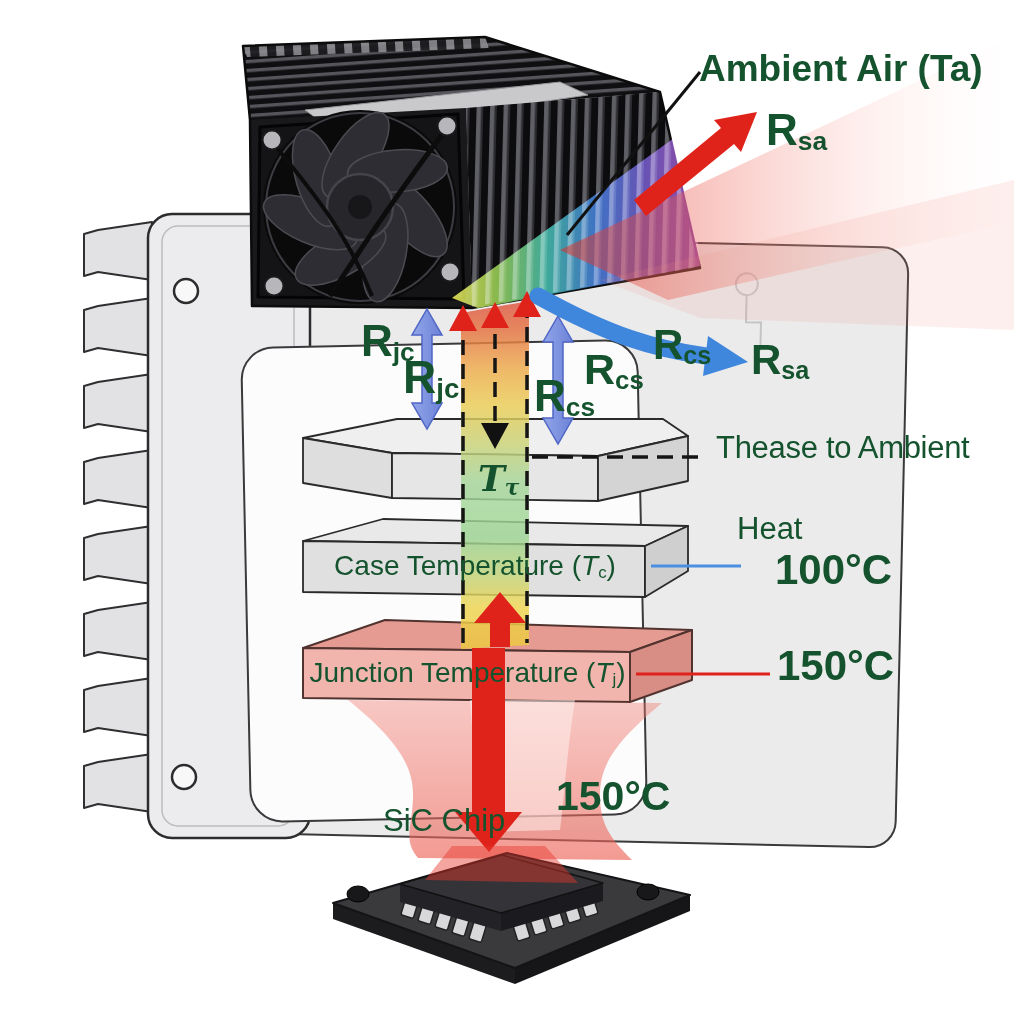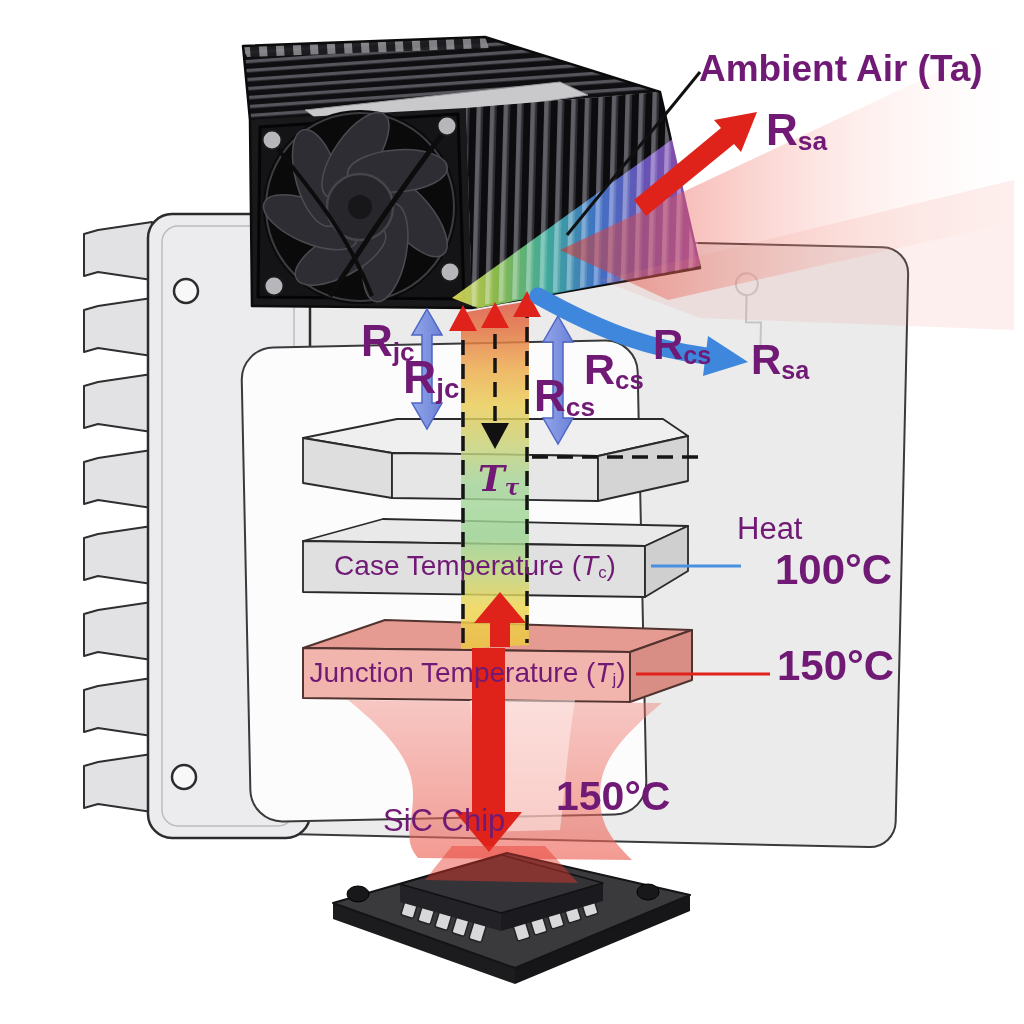--- a/index.html
+++ b/index.html
@@ -1,19 +1,19 @@
 <!DOCTYPE html>
 <html><head>
 <meta charset="utf-8">
 <style>
   html,body{margin:0;padding:0;background:#ffffff;}
   .stage{position:relative;width:1024px;height:1024px;background:#ffffff;overflow:hidden;
          font-family:"Liberation Sans",sans-serif;color:#0d0d0d;}
   svg.scene{position:absolute;left:0;top:0;}
-  .lbl{position:absolute;white-space:nowrap;color:#701a75;line-height:1.05;}
+  .lbl{position:absolute;white-space:nowrap;color:#14532d;line-height:1.05;}
   .b{font-weight:bold;}
   .sub{font-size:0.6em;position:relative;top:0.18em;text-align:center;}
   .it{font-style:italic;}
   .serif{font-family:"DejaVu Serif","Liberation Serif",serif;}
   .ctr{text-align:center;}
 </style>
 </head>
 <body>
 
 <div class="stage">
@@ -253,20 +253,21 @@
 <div class="lbl b" style="left:534px;top:373px;font-size:44px;"><span>R</span><span class="sub">cs</span></div>
 
 <div class="lbl b" style="left:584px;top:347px;font-size:43px;"><span>R</span><span class="sub">cs</span></div>
 
 <div class="lbl b" style="left:653px;top:323px;font-size:42px;"><span>R</span><span class="sub">cs</span></div>
 
 <div class="lbl b" style="left:751px;top:338px;font-size:42px;"><span>R</span><span class="sub">sa</span></div>
 
 <div class="lbl b it serif" style="left:478px;top:460px;font-size:36px;"><span>T</span><span class="sub">τ</span></div>
 
+<div class="lbl" style="left:716px;top:432px;font-size:31px;letter-spacing:-0.3px;">Thease to Ambient</div>
 
 <div class="lbl" style="left:737px;top:513px;font-size:31px;">Heat</div>
 <div class="lbl b" style="left:743px;top:548px;font-size:42px;margin-left:32px;">100°C</div>
 
 <div class="lbl ctr" style="left:310px;top:551px;width:330px;font-size:28px;"><span>Case Temperature (</span><span class="it">T</span><span class="sub">c</span><span>)</span></div>
 
 <div class="lbl ctr" style="left:300px;top:658px;width:335px;font-size:28px;"><span>Junction Temperature (</span><span class="it">T</span><span class="sub">j</span><span>)</span></div>
 
 <div class="lbl b" style="left:777px;top:644px;font-size:42px;">150°C</div>
 

